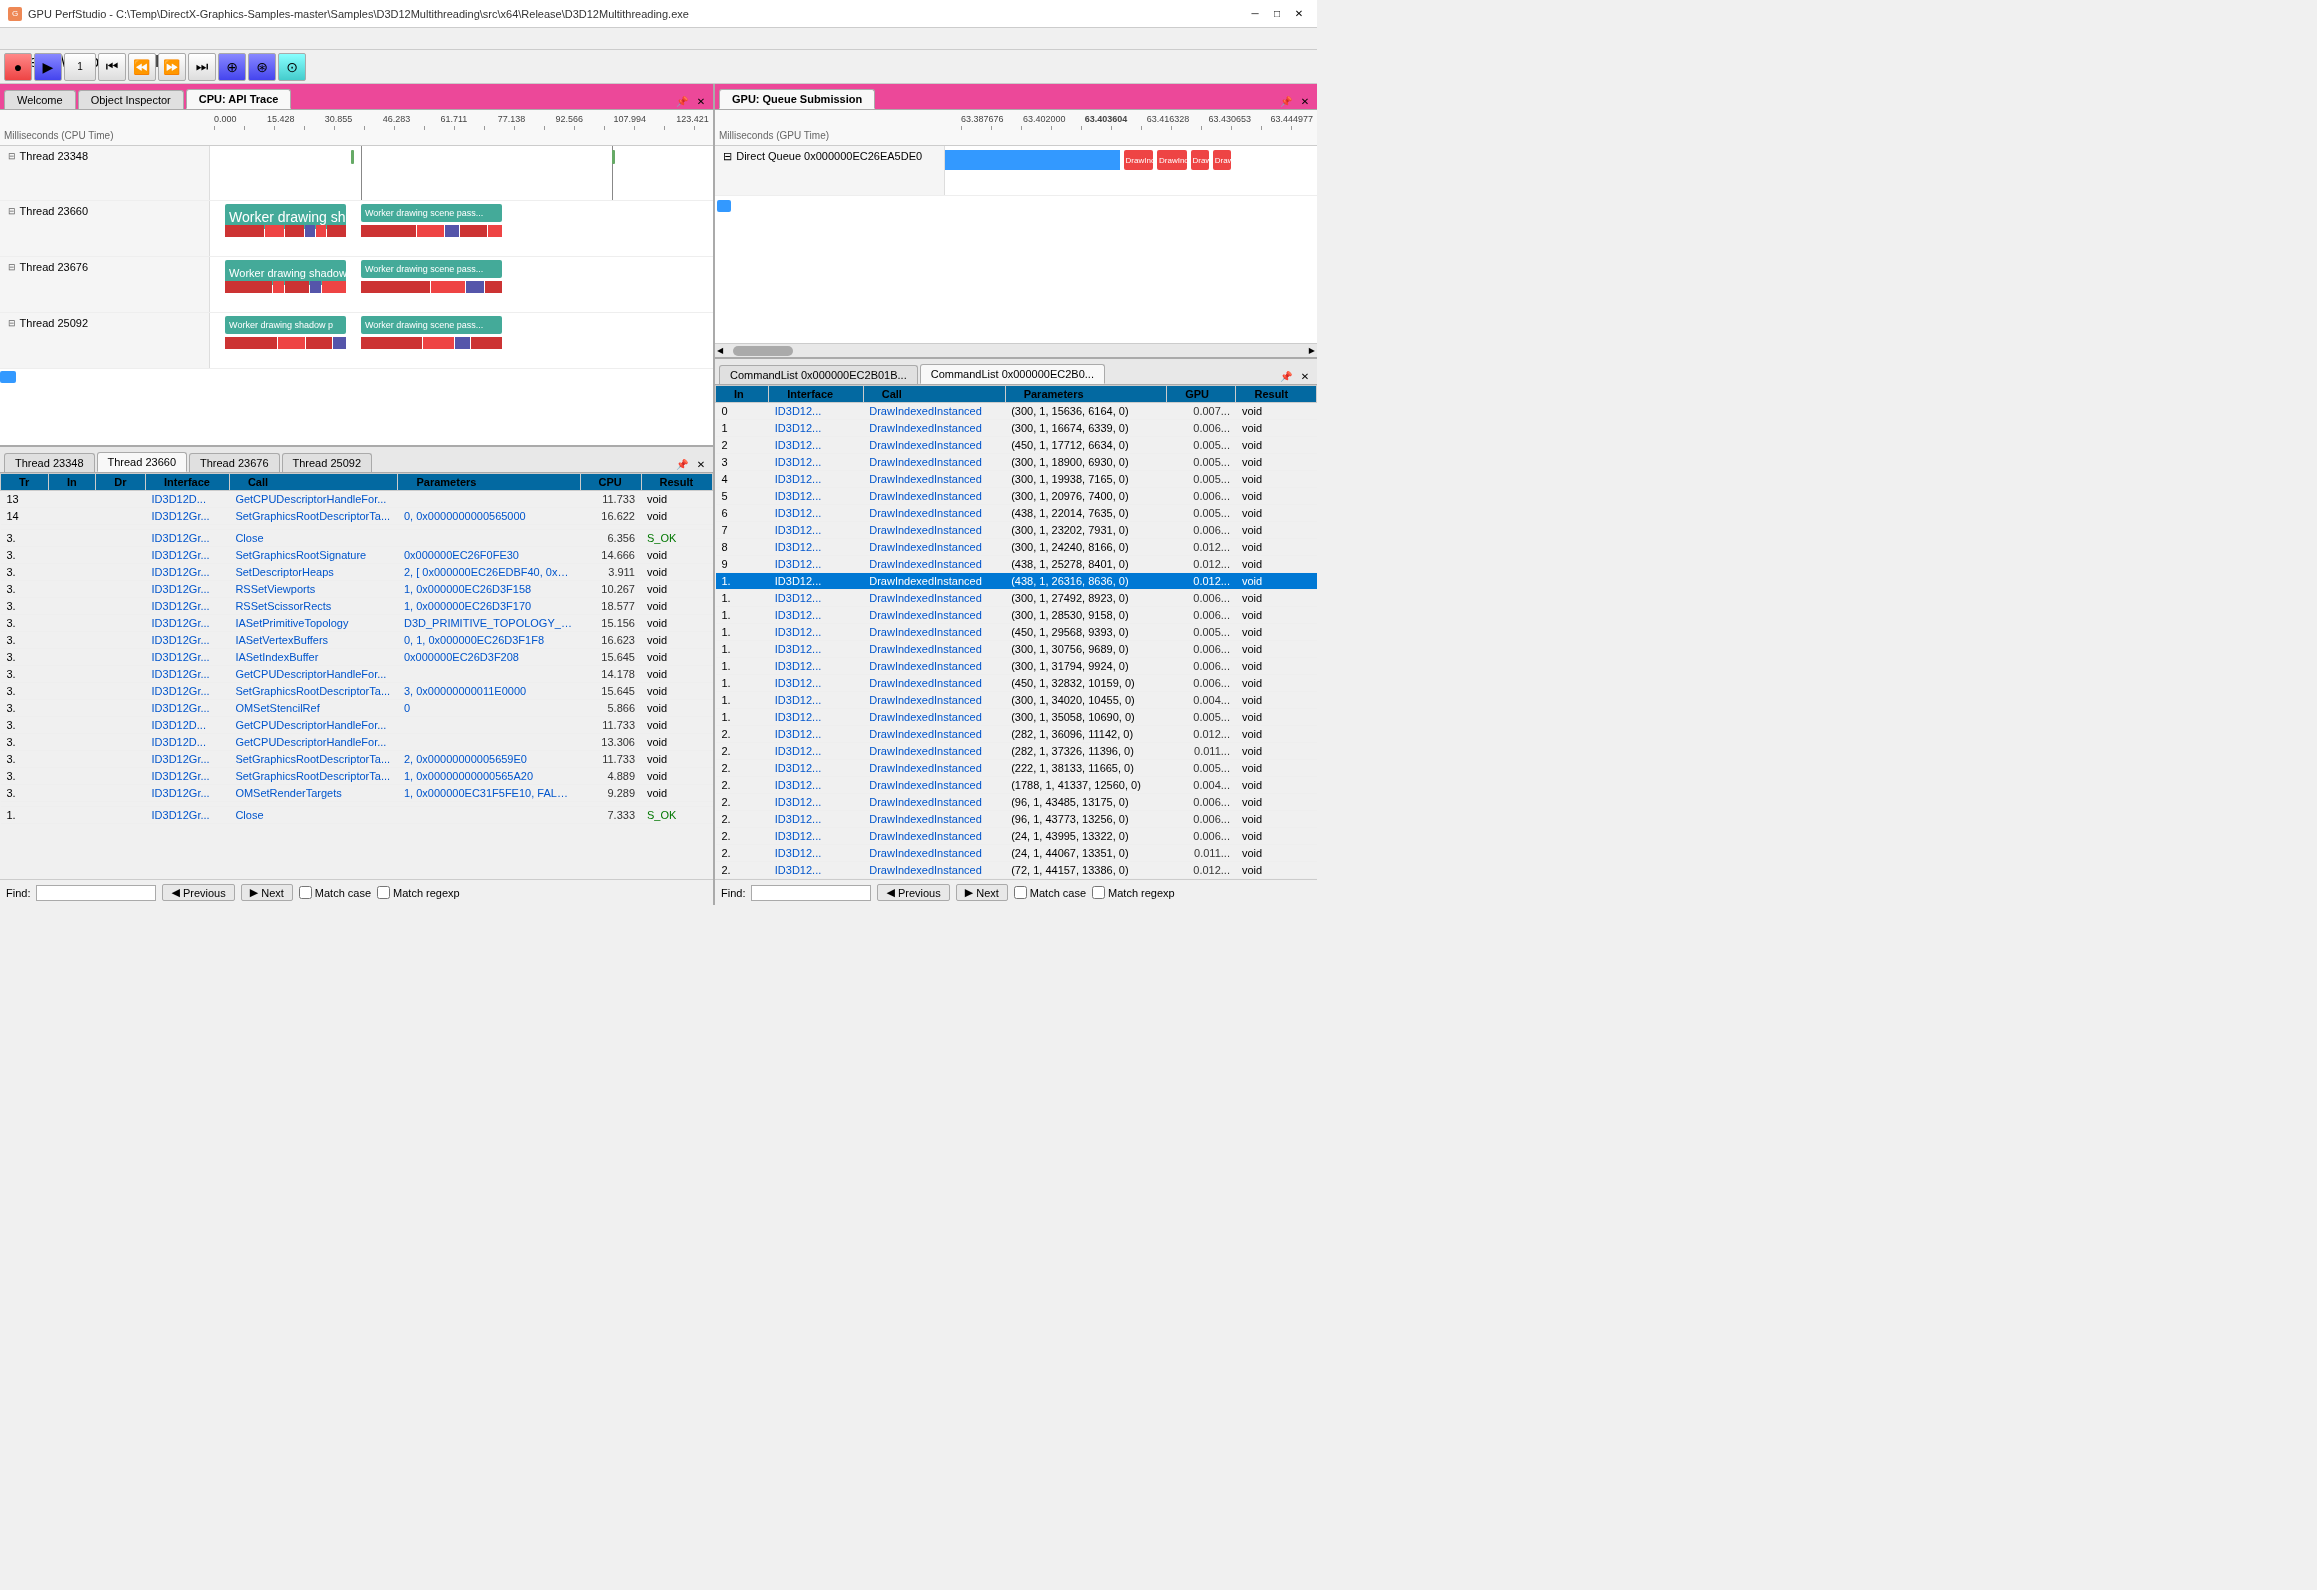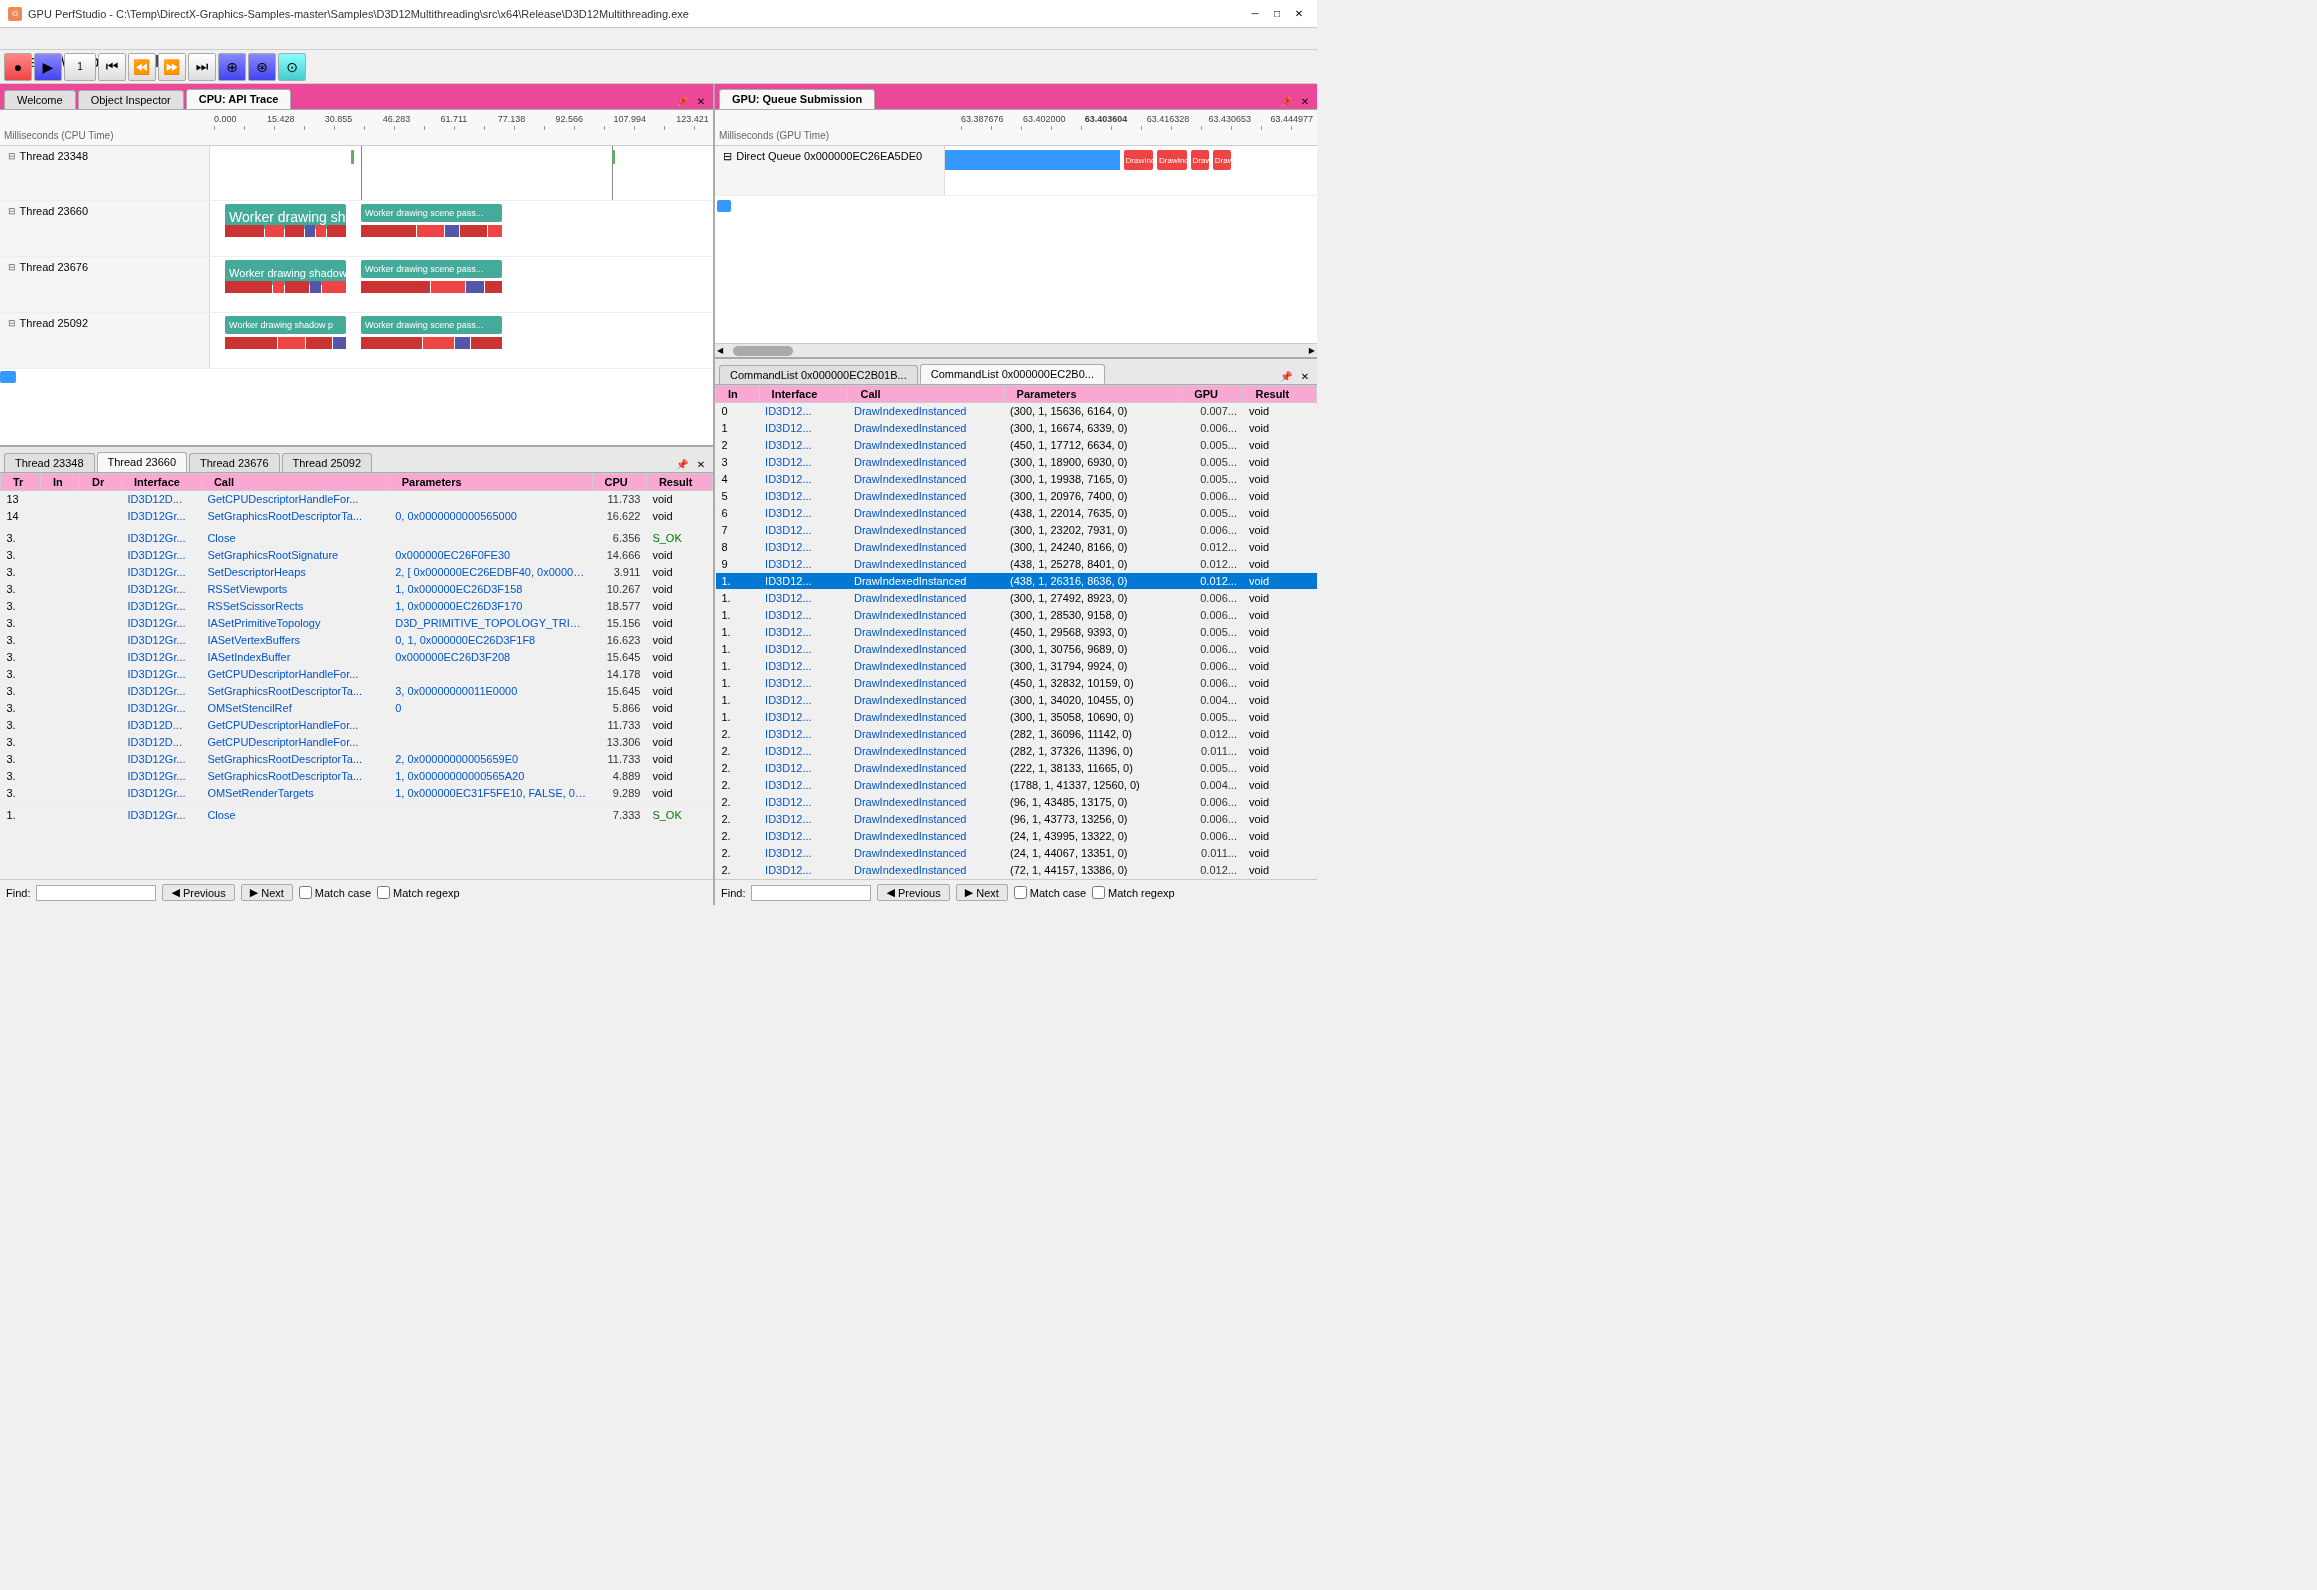--- a/index.html
+++ b/index.html
@@ -57,21 +57,21 @@
     
     .bottom-panel { height: 460px; border-top: 2px solid #aaa; display: flex; flex-direction: column; }
     .thread-tabs { display: flex; align-items: flex-end; background: #e8e8e8; border-bottom: 1px solid #aaa; padding: 0 4px; height: 26px; }
     .thread-tab { padding: 3px 10px; border: 1px solid #aaa; border-bottom: none; background: #e0e0e0; cursor: pointer; font-size: 11px; margin-right: 2px; border-radius: 3px 3px 0 0; }
     .thread-tab.active { background: #f8f8f8; border-bottom: 1px solid #f8f8f8; }
     .thread-tabs-end { margin-left: auto; display: flex; gap: 2px; align-items: center; }
 
     
     .table-area { flex: 1; overflow: auto; }
     table { width: 100%; border-collapse: collapse; font-size: 11px; }
-    th { background: #f9a8d4; border: 1px solid #ccc; padding: 2px 12px; text-align: left; position: sticky; top: 0; z-index: 1; white-space: nowrap; }
+    th { background: #0369a1; border: 1px solid #ccc; padding: 2px 18px; text-align: left; position: sticky; top: 0; z-index: 1; white-space: nowrap; }
     td { border-bottom: 1px solid #eee; padding: 2px 6px; white-space: nowrap; overflow: hidden; max-width: 180px; text-overflow: ellipsis; }
     tr.selected td { background: #0078d4; color: white; }
     .td-blue { color: #0055cc; }
     .td-green { color: #007700; }
     .td-num { text-align: right; color: #333; }
 
     
     .find-bar { border-top: 1px solid #ccc; padding: 3px 6px; display: flex; align-items: center; gap: 6px; height: 26px; background: #f0f0f0; }
     .find-label { font-size: 11px; }
     .find-input { border: 1px solid #aaa; padding: 1px 4px; font-size: 11px; width: 120px; }

